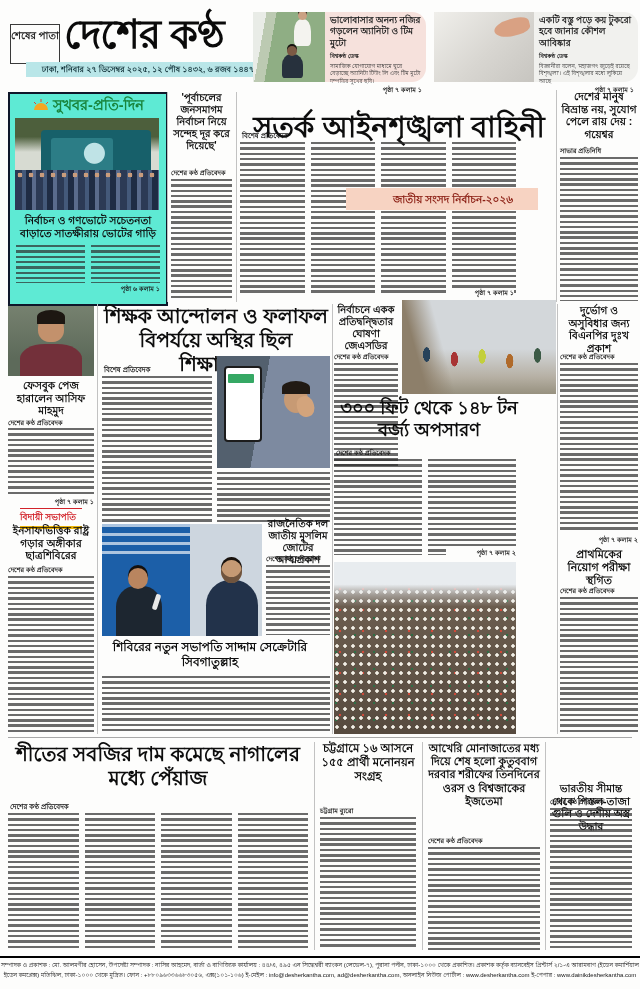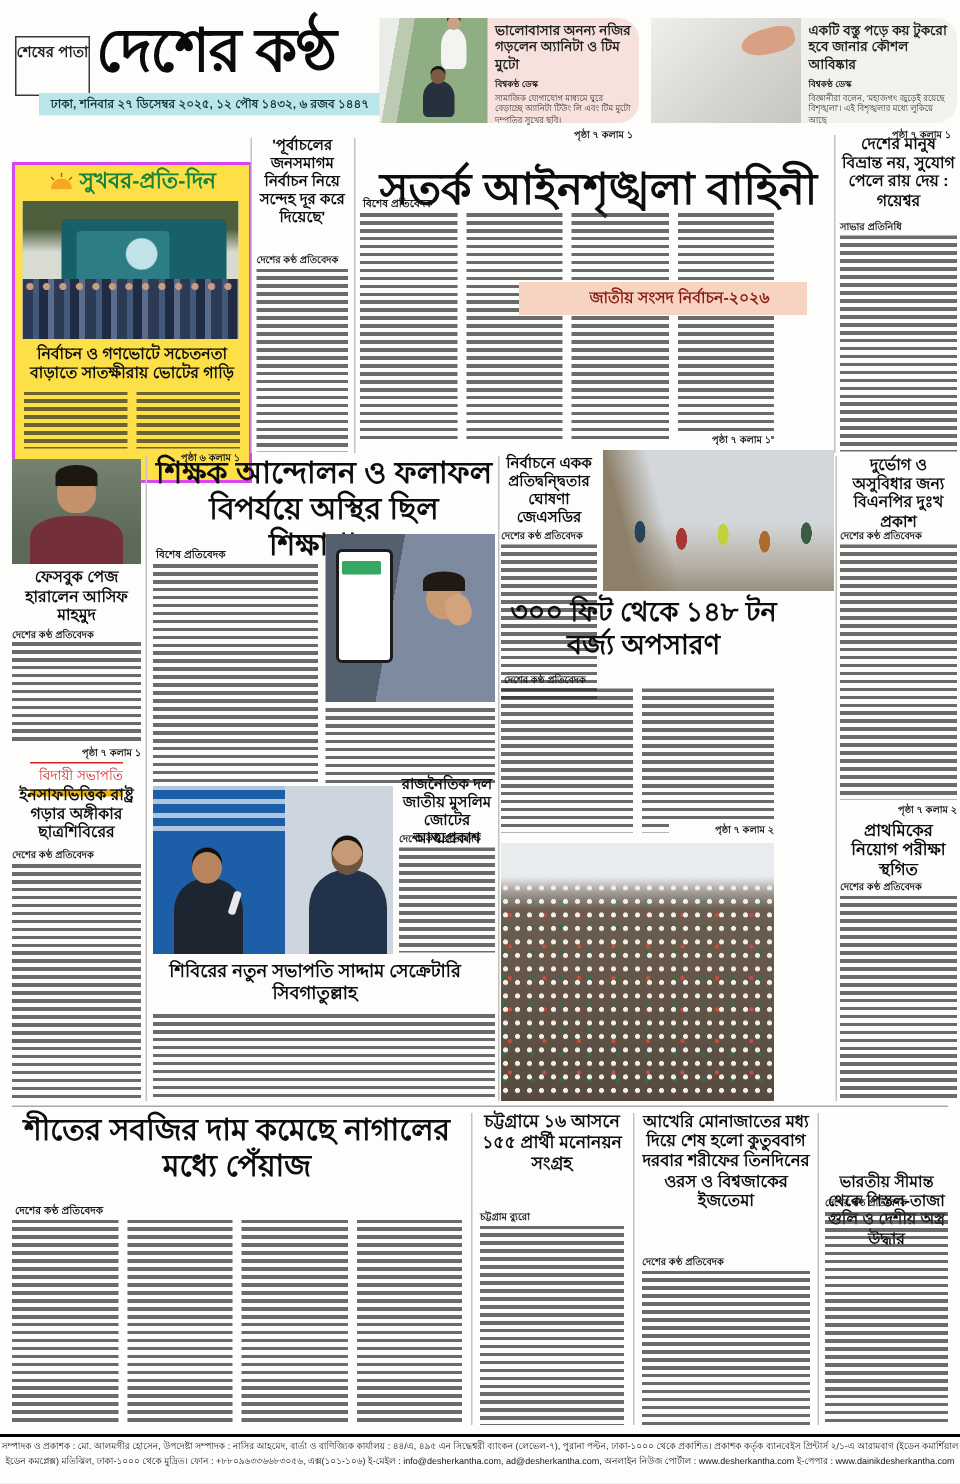--- a/index.html
+++ b/index.html
@@ -3,37 +3,37 @@
 <meta charset="utf-8">
 <style>
   html,body{margin:0;padding:0;background:#e9e9e9;}
   .page{position:relative;width:640px;height:989px;background:#fdfdfc;margin:0 auto;
         font-family:"Liberation Sans","DejaVu Sans",sans-serif;color:#111;overflow:hidden;}
   .abs{position:absolute;}
   .hl{font-weight:bold;text-align:center;line-height:1.2;color:#0d0d0d;}
   .by{font-weight:bold;font-size:6.5px;color:#181818;}
   .jump{font-weight:bold;font-size:6.5px;text-align:right;color:#181818;}
   .cap{font-weight:bold;text-align:center;color:#0d0d0d;line-height:1.25;}
-  .kicker{color:#d2232a;font-weight:normal;text-align:right;font-size:9px;
-          border-top:1px solid #d2232a;border-bottom:5px solid #eab308;padding:1px 0;}
+  .kicker{color:#d2232a;font-weight:bold;text-align:left;font-size:9px;
+          border-top:1px solid #d2232a;border-bottom:3px solid #eab308;padding:1px 0;}
   .snippet{font-size:5.6px;line-height:1.35;color:#333;}
   .tx{background-image:repeating-linear-gradient(180deg,rgba(45,45,45,.70) 0 2.4px,transparent 2.4px 5.3px);}
   .cols{display:flex;gap:6px;}
   .cols>div{flex:1;}
   .vl{width:1px;background:#c2c2c2;}
   .hrule{height:1px;background:#a8a8a8;}
   .edition{border:1.5px solid #3a3a3a;font-size:10px;font-weight:bold;text-align:center;
            line-height:1.35;padding-top:4px;color:#222;}
   .masthead{font-size:40px;font-weight:bold;color:#0a0a0a;letter-spacing:-1px;white-space:nowrap;line-height:1.1;}
-  .dateline{background:#b9e6e8;color:#13343b;font-size:8px;font-weight:bold;text-align:center;line-height:15px;}
+  .dateline{background:#b9e6e8;color:#13343b;font-size:8px;font-weight:bold;text-align:right;line-height:15px;}
   .promo{display:flex;border-radius:14px;}
   .promo .ptx{padding:3px 4px 2px 5px;flex:1;}
   .promo .ptitle{font-size:9px;font-weight:bold;line-height:1.25;color:#222;}
   .promo .pby{font-size:5.8px;font-weight:bold;margin:2px 0 2px;}
-  .sukhbox{border:2px solid #d946ef;background:#fde047;margin-top:16px;}
+  .sukhbox{border:2px solid #0f172a;background:#5eead4;}
   .sukhtitle{color:#18843b;font-size:14.5px;font-weight:bold;text-align:center;line-height:22px;white-space:nowrap;}
   .pinkbox{background:#f7d3c2;color:#8a1d12;font-weight:bold;font-size:10.5px;text-align:center;line-height:22px;z-index:3;}
   .footer{border-top:2px solid #000;font-size:6px;line-height:1.6;text-align:center;color:#151515;padding-top:3px;}
   .ph{overflow:hidden;}
   
   .ph-couple{background:linear-gradient(100deg,#e9ece7 0 16%,#bccab2 16% 28%,#8fae84 28% 100%);}
   .ph-couple .w{position:absolute;top:7px;right:14px;width:17px;height:27px;background:#f4f3ef;border-radius:45% 45% 20% 20%;}
   .ph-couple .w::before{content:"";position:absolute;top:-8px;left:4px;width:9px;height:9px;border-radius:50%;background:#caa183;box-shadow:0 -2px 0 0 #2c2420;}
   .ph-couple .m{position:absolute;bottom:4px;right:22px;width:21px;height:24px;background:#27313d;border-radius:45% 45% 15% 15%;}
   .ph-couple .m::before{content:"";position:absolute;top:-8px;left:5px;width:10px;height:10px;border-radius:50%;background:#7c5a44;box-shadow:0 -2px 0 0 #161210;}

